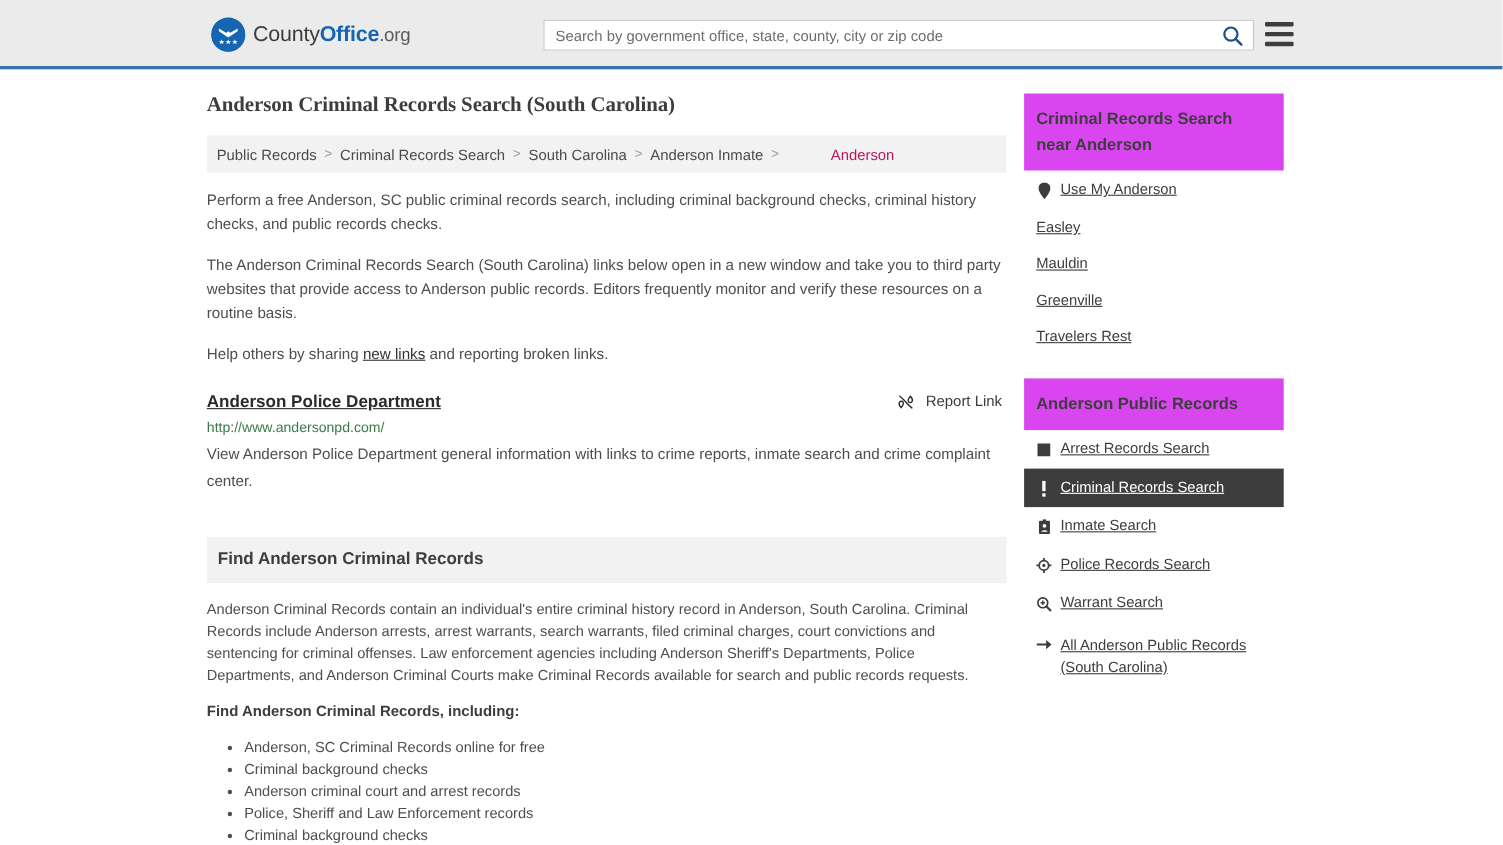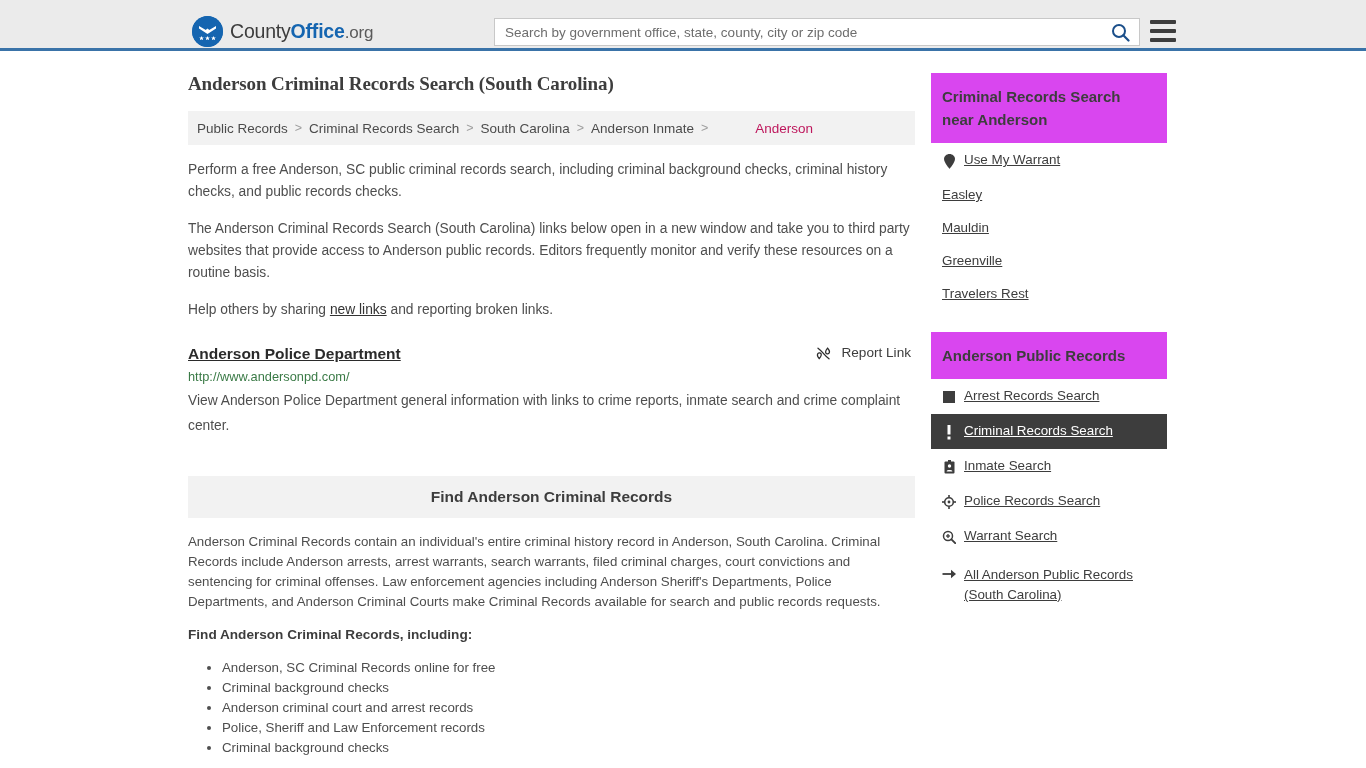--- a/index.html
+++ b/index.html
@@ -8,21 +8,21 @@
     width: 1366px; height: 768px;
     background: #ffffff;
     font-family: "Liberation Sans", sans-serif;
     overflow: hidden;
   }
 
   
   .site-header {
     position: relative;
     width: 1366px;
-    height: 51px;
+    height: 63px;
     background: #ebebeb;
     border-bottom: 3px solid #3a73a8;
     display: flex;
     align-items: center;
   }
   .brand {
     position: absolute;
     left: 192px; top: 16px;
     display: flex; align-items: center; gap: 7px;
     text-decoration: none;
@@ -168,21 +168,20 @@
     line-height: 25px;
     color: #4e4e4e;
     margin-top: 2px;
   }
 
   
   .section-band {
     background: #f2f2f2;
     padding: 12px 10px;
     margin-top: 38px;
-    text-align: center;
   }
   .section-band h2 {
     margin: 0;
     font-size: 15.5px;
     font-weight: bold;
     color: #3d3d3d;
   }
   .section-body {
     padding-top: 14px;
     font-size: 13.3px;
@@ -335,21 +334,21 @@
         <h3>Criminal Records Search near Anderson</h3>
       </div>
       <ul class="side-list">
         <li>
           <div class="side-row">
             <span class="ico">
               <svg width="11" height="15" viewBox="0 0 11 15" aria-hidden="true">
                 <path d="M5.5 0 C2.5 0, 0 2.3, 0 5.1 C0 8.6, 5.5 15, 5.5 15 C5.5 15, 11 8.6, 11 5.1 C11 2.3, 8.5 0, 5.5 0 Z" fill="#3d3d3d"></path>
               </svg>
             </span>
-            <a href="#">Use My Warrant</a>
+            <a href="#">Use My Anderson</a>
           </div>
         </li>
         <li>
           <div class="side-row plain">
 
             <a href="#">Easley</a>
           </div>
         </li>
         <li>
           <div class="side-row plain">

